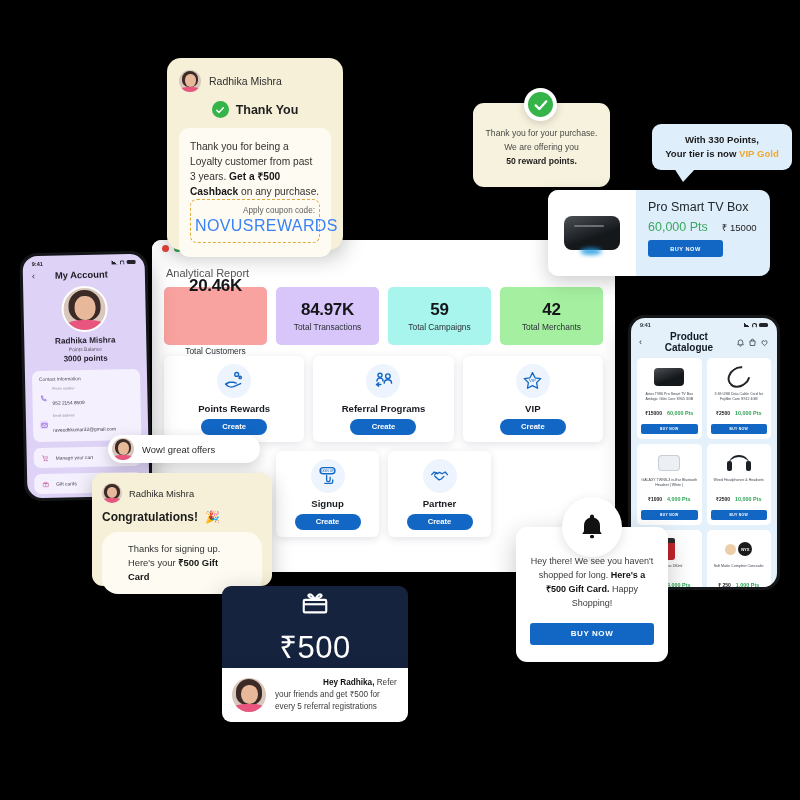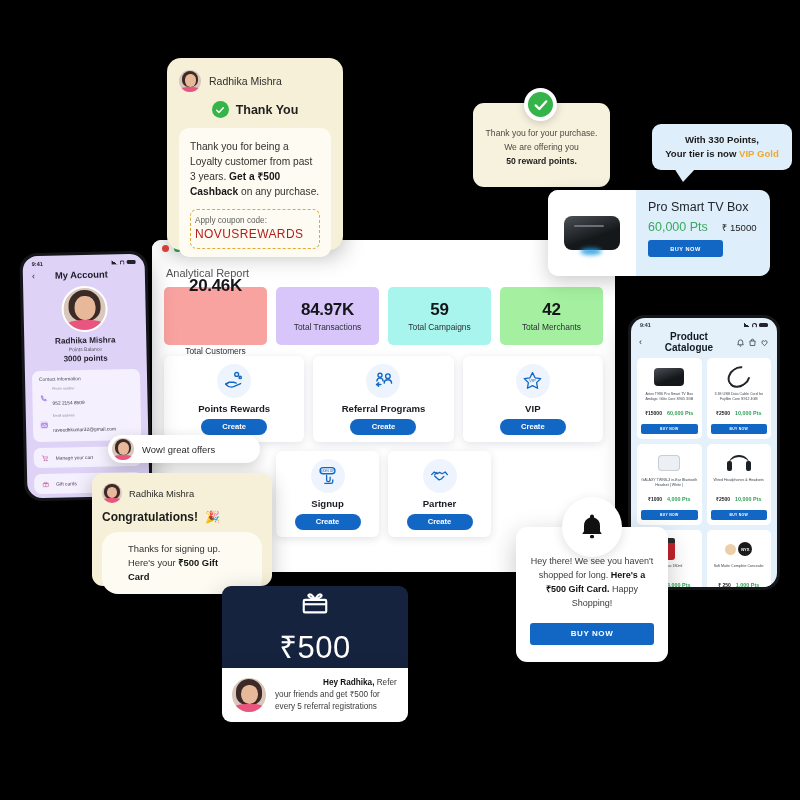--- a/index.html
+++ b/index.html
@@ -33,25 +33,25 @@
   }
   .check-circle svg { width: 10px; height: 10px; }
   .ty-badge-text { font-size: 12.5px; font-weight: 700; color: #1f1f1f; }
   .ty-body {
     margin-top: 10px; background: #fdfbf2; border-radius: 10px;
     padding: 11px 11px 12px; height: 129px;
   }
   .ty-msg { font-size: 10.2px; line-height: 1.48; color: #33322f; }
   .ty-msg b { font-weight: 700; color: #181818; }
   .coupon {
-    margin-top: 10px; border: 1.4px dashed #e0a938; border-radius: 7px;
-    padding: 6px 4px 7px; text-align: left; background: #fdfbf2;
+    border: 1.4px dashed #e0a938; border-radius: 7px;
+    padding: 6px 4px 7px; text-align: right; background: #fdfbf2;
   }
   .coupon-label { font-size: 8.2px; color: #5d5d5d; }
-  .coupon-code { font-size: 12px; letter-spacing: .4px; color: #b91c1c; margin-top: 2px; }
+  .coupon-code { font-size: 16px; letter-spacing: .4px; color: #3b82f6; margin-top: 2px; }
 
   
   #purchase-card {
     left: 473px; top: 103px; width: 137px; height: 84px;
     background: #f7f2de; border-radius: 11px;
     box-shadow: 0 5px 16px rgba(0,0,0,.22);
     display: flex; align-items: center; justify-content: center; text-align: center;
     padding: 14px 10px 8px;
   }
   #purchase-check {

